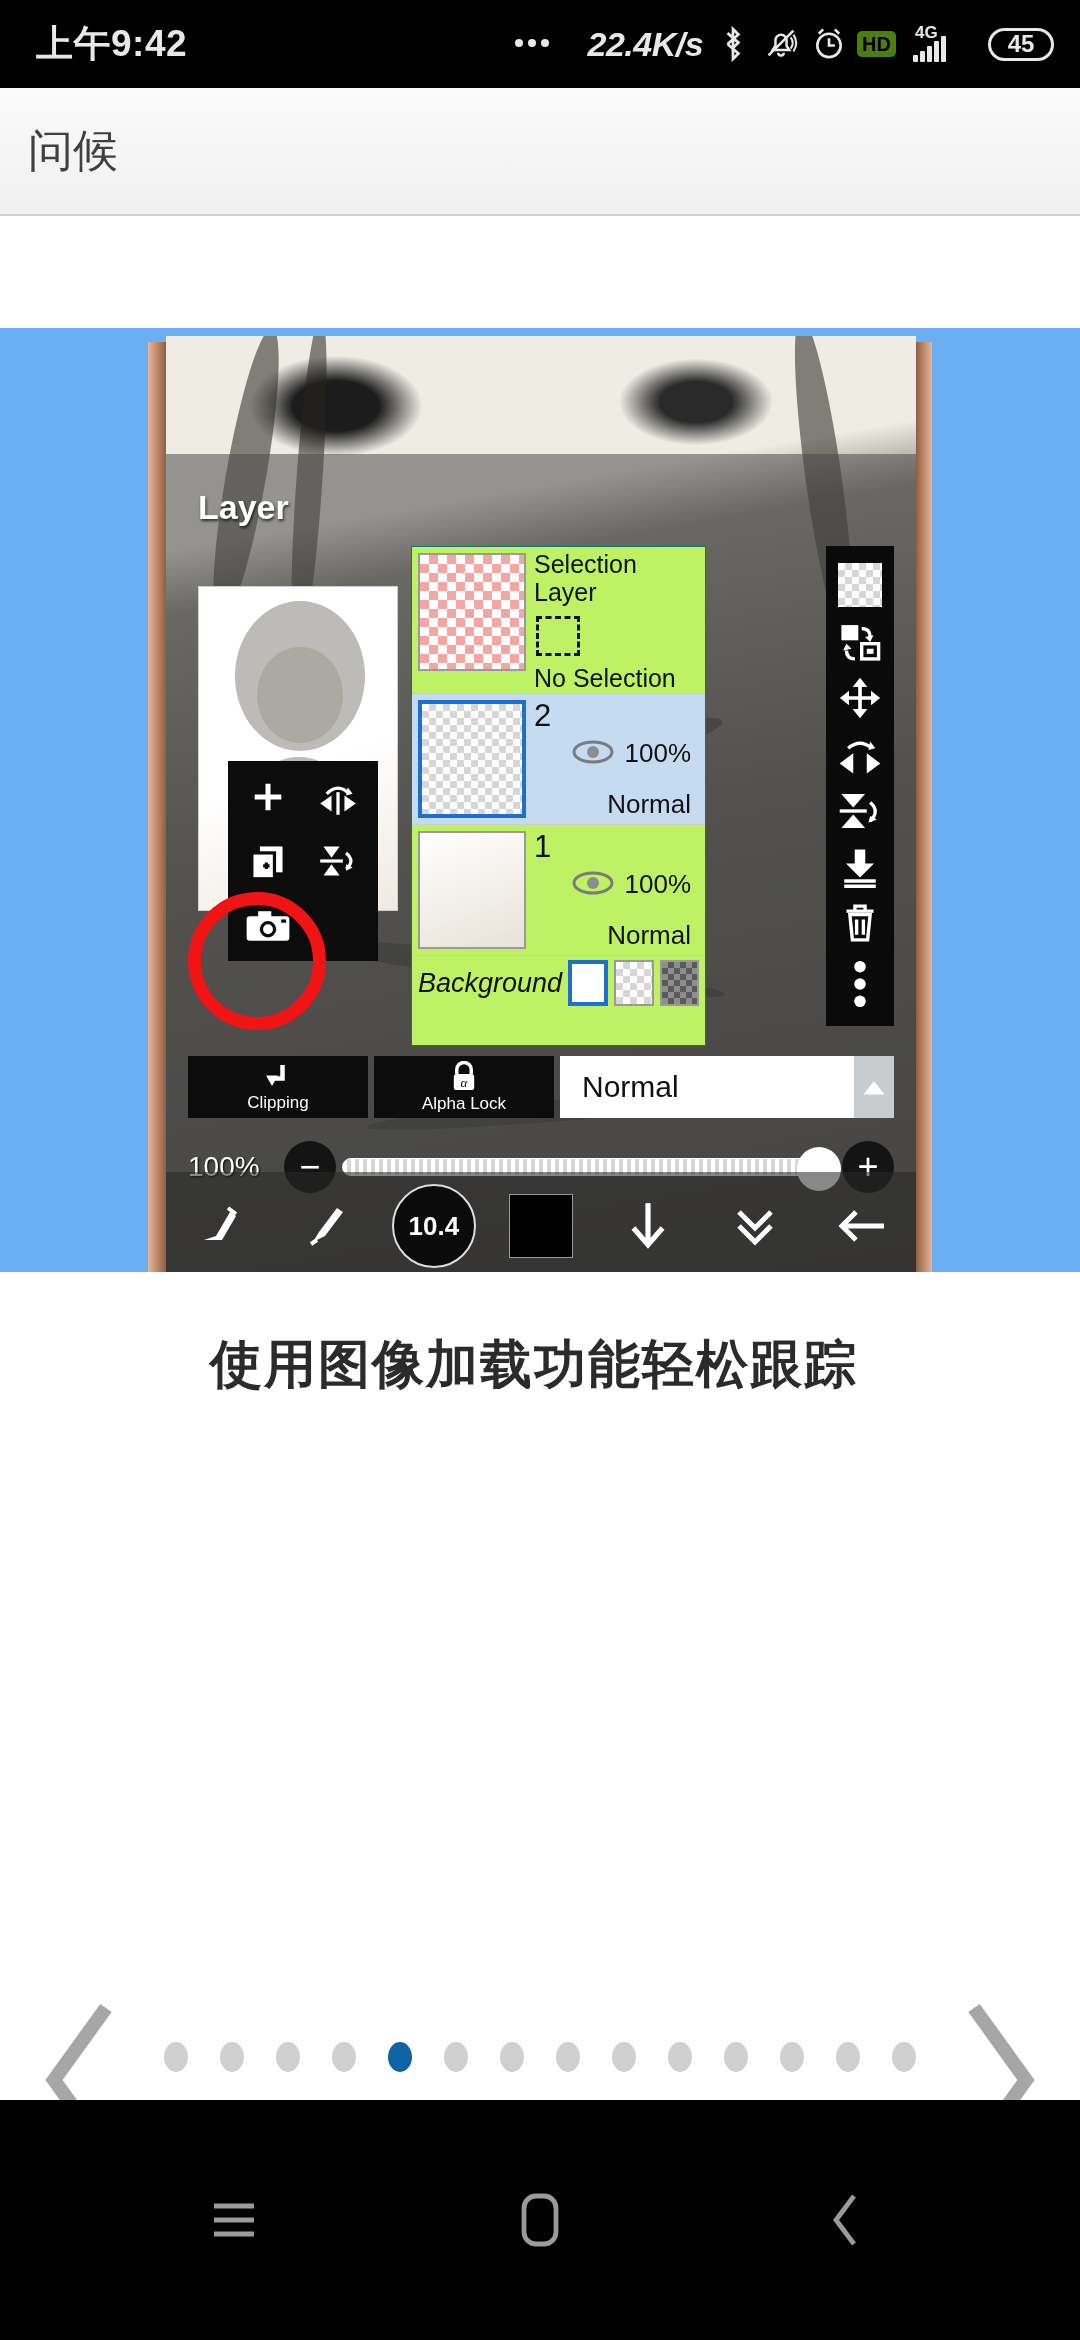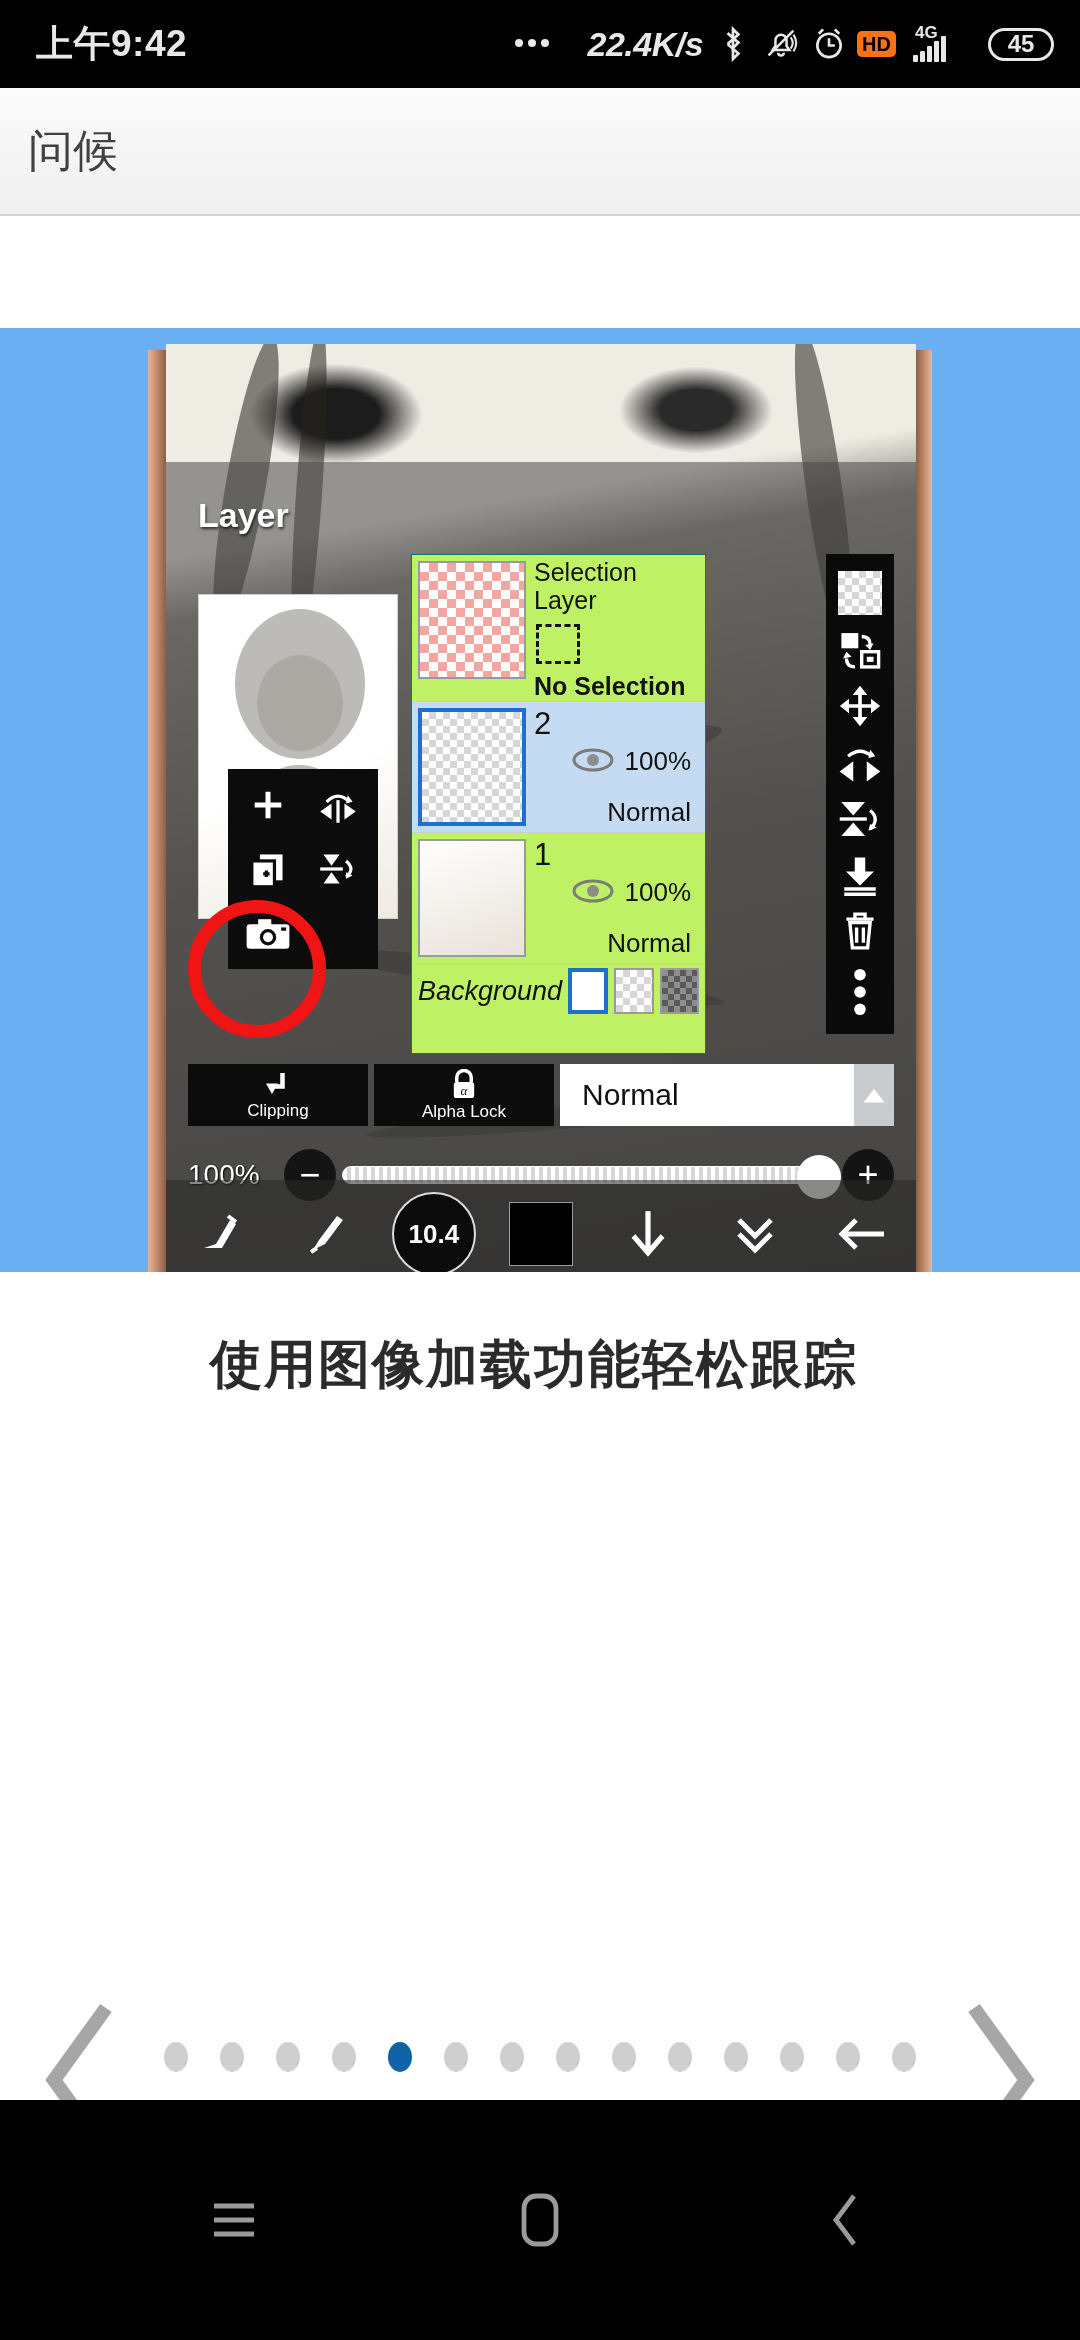--- a/index.html
+++ b/index.html
@@ -7,42 +7,42 @@
 
   
   .statusbar{ position:absolute; left:0; top:0; width:1080px; height:88px; background:#000;
               display:flex; align-items:center; color:#e8e8e8; }
   .sb-time{ font-size:37px; margin-left:36px; letter-spacing:0.5px; font-weight:700; }
   .sb-right{ margin-left:auto; margin-right:26px; display:flex; align-items:center; gap:13px; }
   .sb-dots{ display:flex; align-items:flex-end; gap:5px; margin-right:2px; padding-bottom:3px; }
   .sb-dots i{ width:8px; height:8px; border-radius:50%; background:#e8e8e8; display:block; }
   .sb-net{ font-size:34px; font-weight:600; font-style:italic; letter-spacing:-.5px;margin-left:24px; }
   .sb-ic{ width:34px; height:38px; position:relative; }
-  .sb-hd{ font-size:20px; font-weight:700; color:#000; background:#f97316; border-radius:5px;
+  .sb-hd{ font-size:20px; font-weight:700; color:#000; background:#4d7c0f; border-radius:5px;
           padding:3px 5px; line-height:1;text-align:right; }
   .sb-4g{ font-size:17px; font-weight:700; position:absolute; top:-2px; left:6px; }
   .sig{ display:flex; align-items:flex-end; gap:2px; height:26px; margin-left:2px;}
   .sig b{ width:5px; background:#e8e8e8; display:block; border-radius:1px;}
   .batt{ width:66px; height:33px; border:3px solid #e8e8e8; border-radius:17px;
          display:flex; align-items:center; justify-content:center; }
   .batt span{ font-size:24px; font-weight:700; color:#e8e8e8; }
 
   
   .titlebar{ position:absolute; left:0; top:88px; width:1080px; height:128px;
              background:linear-gradient(#fbfbfb,#f0f0f0); border-bottom:2px solid #d2d2d2;
              display:flex; align-items:center; }
   .title-text{ font-size:45px; color:#404040; margin-left:28px; }
   .done-btn{ margin-left:auto; margin-right:16px; width:196px; height:112px;
              background:linear-gradient(#d8d8d8,#c9c9c9); border:1px solid #b4b4b4; border-radius:4px;
              display:flex; align-items:center; justify-content:center; font-size:44px; color:#4a4a4a; }
 
   
   .hero{ position:absolute; left:0; top:328px; width:1080px; height:944px; background:#69aff2;
          overflow:hidden; }
-  .phone{ position:absolute; left:148px; top:16px; width:784px; height:716px; }
+  .phone{ position:absolute; left:148px; top:8px; width:784px; height:716px; }
   .bezel-l{ position:absolute; left:0; top:6px; width:18px; height:930px;
             background:linear-gradient(90deg,#e4b79a,#c08a6a,#8d5f46); }
   .bezel-r{ position:absolute; right:0; top:6px; width:16px; height:930px;
             background:linear-gradient(90deg,#8d5f46,#c08a6a,#e4b79a); }
   .screen{ position:absolute; left:18px; top:0; width:750px; height:944px;
            background:#20201e; overflow:hidden; }
   
   .canvas-art{ position:absolute; inset:0;
      background:
        radial-gradient(ellipse 120px 70px at 170px 70px, #1c1c1c 0 36%, rgba(28,28,28,0) 72%),
@@ -72,21 +72,21 @@
       linear-gradient(45deg,#d6d6d6 25%,transparent 25%,transparent 75%,#d6d6d6 75%),
       linear-gradient(45deg,#d6d6d6 25%,transparent 25%,transparent 75%,#d6d6d6 75%);
       background-size:14px 14px; background-position:0 0,7px 7px; background-color:#fff; }
   .checker-dark{ background-image:
       linear-gradient(45deg,#5a5a5a 25%,transparent 25%,transparent 75%,#5a5a5a 75%),
       linear-gradient(45deg,#5a5a5a 25%,transparent 25%,transparent 75%,#5a5a5a 75%);
       background-size:12px 12px; background-position:0 0,6px 6px; background-color:#8e8e8e; }
   .lrow .meta{ flex:1; position:relative; padding:4px 8px 0 2px; }
   .sel-title{ font-size:25px; color:#111; font-weight:500; line-height:1.1; }
   .marquee{ width:44px; height:40px; border:3px dashed #111; margin:10px 0 8px 2px; }
-  .sel-sub{ font-size:25px; color:#111; font-weight:700; }
+  .sel-sub{ font-size:25px; color:#111; font-weight:400; }
   .lname{ font-size:31px; color:#111; font-weight:500; }
   .lopa{ position:absolute; right:14px; top:44px; font-size:26px; color:#111; }
   .eye{ position:absolute; left:40px; top:46px; width:42px; height:24px; }
   .lblend{ position:absolute; right:14px; bottom:4px; font-size:26px; color:#111; }
   .lrow.active{ background:#c5dbf2; }
   .lrow.active .thumb{ border:4px solid #1f6fd0; }
   .bgrow{ display:flex; align-items:center; padding:4px 6px; gap:6px; }
   .bgrow .lbl{ font-size:27px; color:#111;font-style:italic; }
   .sw{ width:46px; height:46px; border:2px solid #9a9a9a; }
   .sw.on{ border:4px solid #1f6fd0; background:#fff; }

